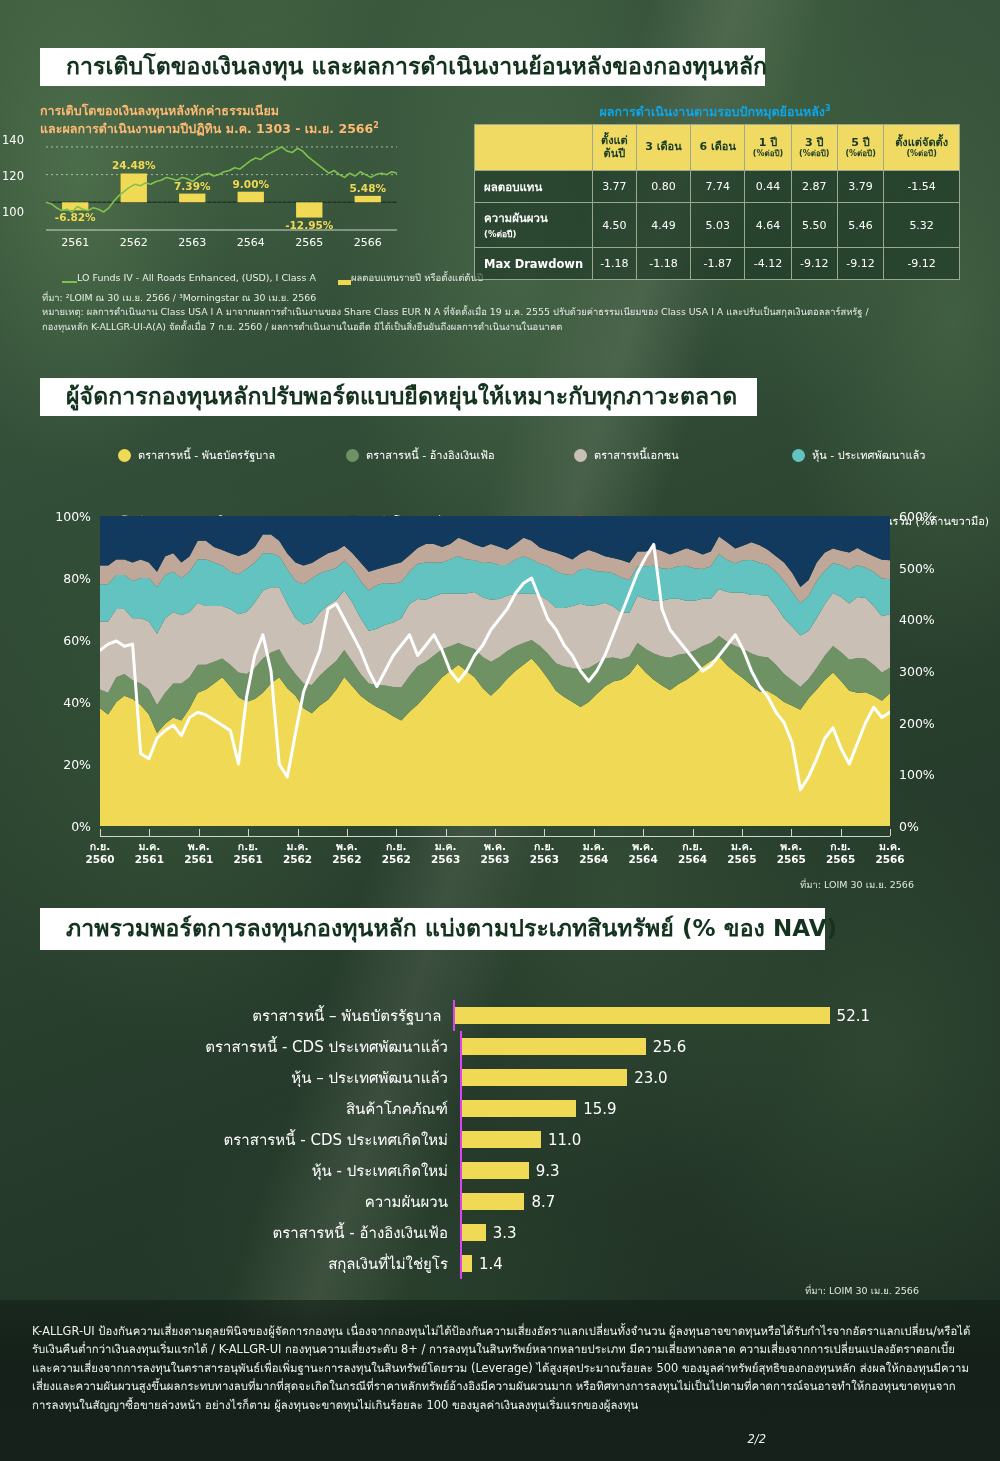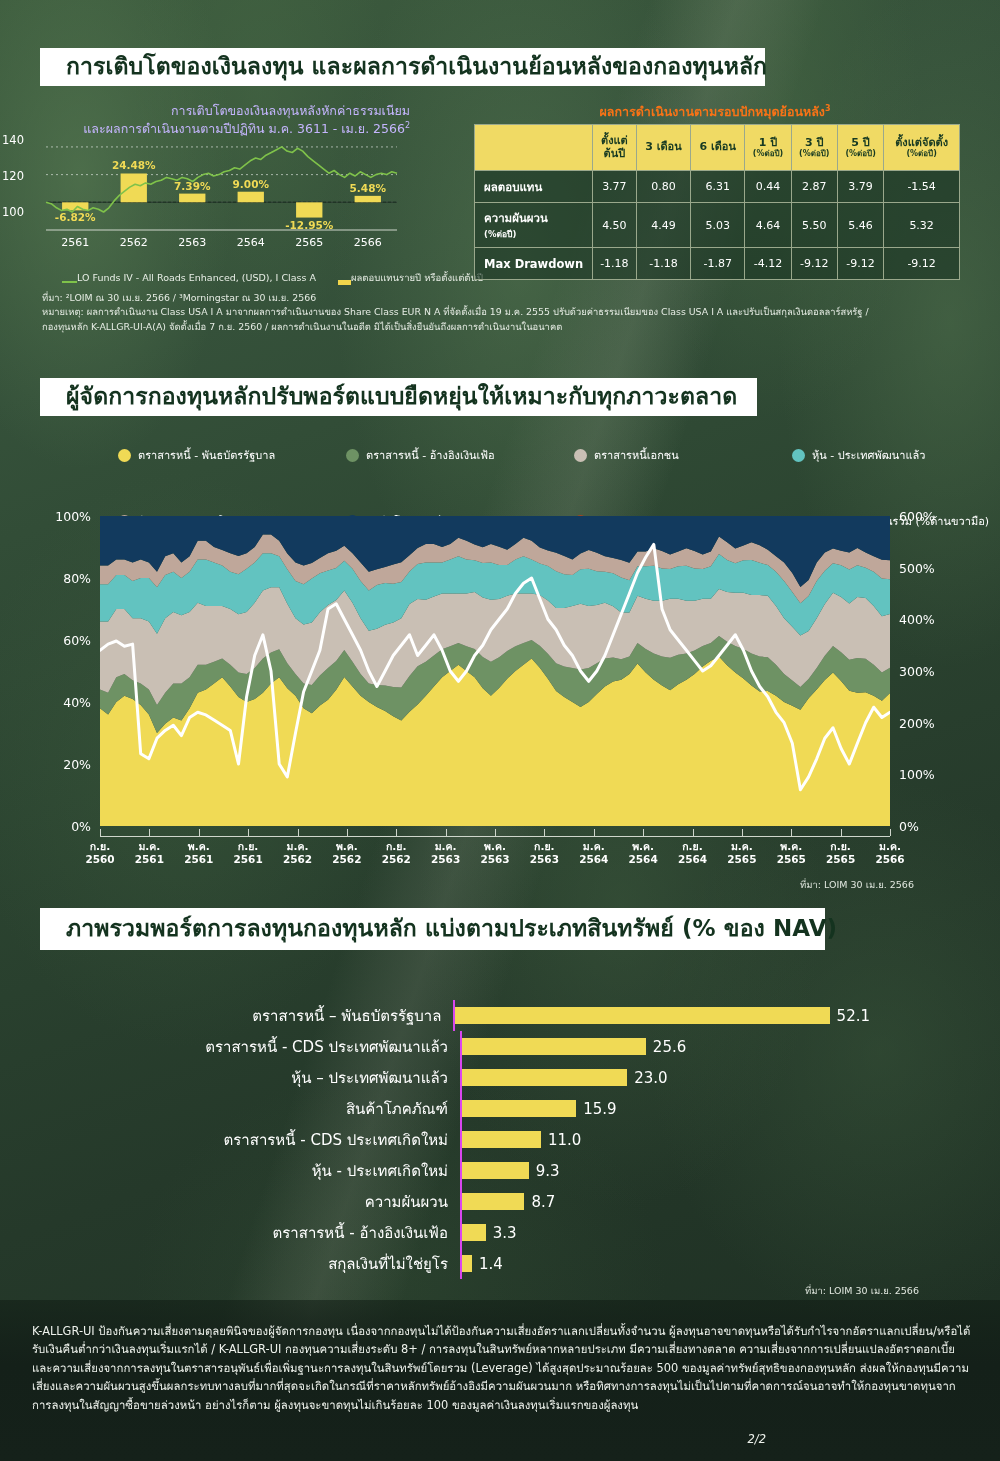--- a/index.html
+++ b/index.html
@@ -48,28 +48,28 @@
     display: flex; align-items: center;
     padding-left: 26px;
   }
   .title-banner h2 {
     font-size: 23px; font-weight: 700; color: #14331f;
     letter-spacing: .1px; line-height: 1.1; white-space: nowrap;
   }
 
   .chart1-title {
     position: absolute; left: 40px; top: 102px; width: 370px;
-    text-align: right; color: #c4b5fd;
-    font-size: 12.5px; line-height: 1.45; font-weight: 400;
+    text-align: left; color: #fdba74;
+    font-size: 12.5px; line-height: 1.45; font-weight: 700;
   }
   .sup { font-size: 8px; vertical-align: super; }
 
   .table-title {
     position: absolute; left: 470px; top: 102px; width: 490px;
-    text-align: center; color: #f97316; font-size: 12.5px; font-weight: 600;
+    text-align: center; color: #0ea5e9; font-size: 12.5px; font-weight: 600;
   }
 
   
   .growth-wrap { position: absolute; left: 28px; top: 132px; width: 375px; height: 130px; }
   .growth-ylab {
     position: absolute; right: 100%; margin-right: 4px;
     color: #fff; font-size: 11.5px; transform: translateY(-50%);
     white-space: nowrap;
   }
 
@@ -173,21 +173,21 @@
 <div class="bg-dark-bottom"></div>
 
 <div class="page">
 
   <div class="title-banner" style="left:40px; top:48px; width:725px; height:38px;">
     <h2>การเติบโตของเงินลงทุน และผลการดำเนินงานย้อนหลังของกองทุนหลัก</h2>
   </div>
 
   <div class="chart1-title">
     <span>การเติบโตของเงินลงทุนหลังหักค่าธรรมเนียม</span><br>
-    <span>และผลการดำเนินงานตามปีปฏิทิน ม.ค. 3611 - เม.ย. 2566</span><span class="sup">2</span>
+    <span>และผลการดำเนินงานตามปีปฏิทิน ม.ค. 1303 - เม.ย. 2566</span><span class="sup">2</span>
   </div>
 
   <div class="table-title">
     <span>ผลการดำเนินงานตามรอบปักหมุดย้อนหลัง</span><span class="sup">3</span>
   </div>
 
   <div class="growth-wrap">
     <div class="growth-ylab" style="top:8px;">140</div>
     <div class="growth-ylab" style="top:44px;">120</div>
     <div class="growth-ylab" style="top:80px;">100</div>
@@ -241,21 +241,21 @@
           <th>3 ปี<small>(%ต่อปี)</small></th>
           <th>5 ปี<small>(%ต่อปี)</small></th>
           <th>ตั้งแต่จัดตั้ง<small>(%ต่อปี)</small></th>
         </tr>
       </thead>
     <tbody>
         <tr>
           <td class="rowhead">ผลตอบแทน</td>
           <td>3.77</td>
           <td>0.80</td>
-          <td>6.31</td>
+          <td>7.74</td>
           <td>0.44</td>
           <td>2.87</td>
           <td>3.79</td>
           <td>-1.54</td>
         </tr>
         <tr>
           <td class="rowhead">ความผันผวน<small>(%ต่อปี)</small></td>
           <td>4.50</td>
           <td>4.49</td>
           <td>5.03</td>

